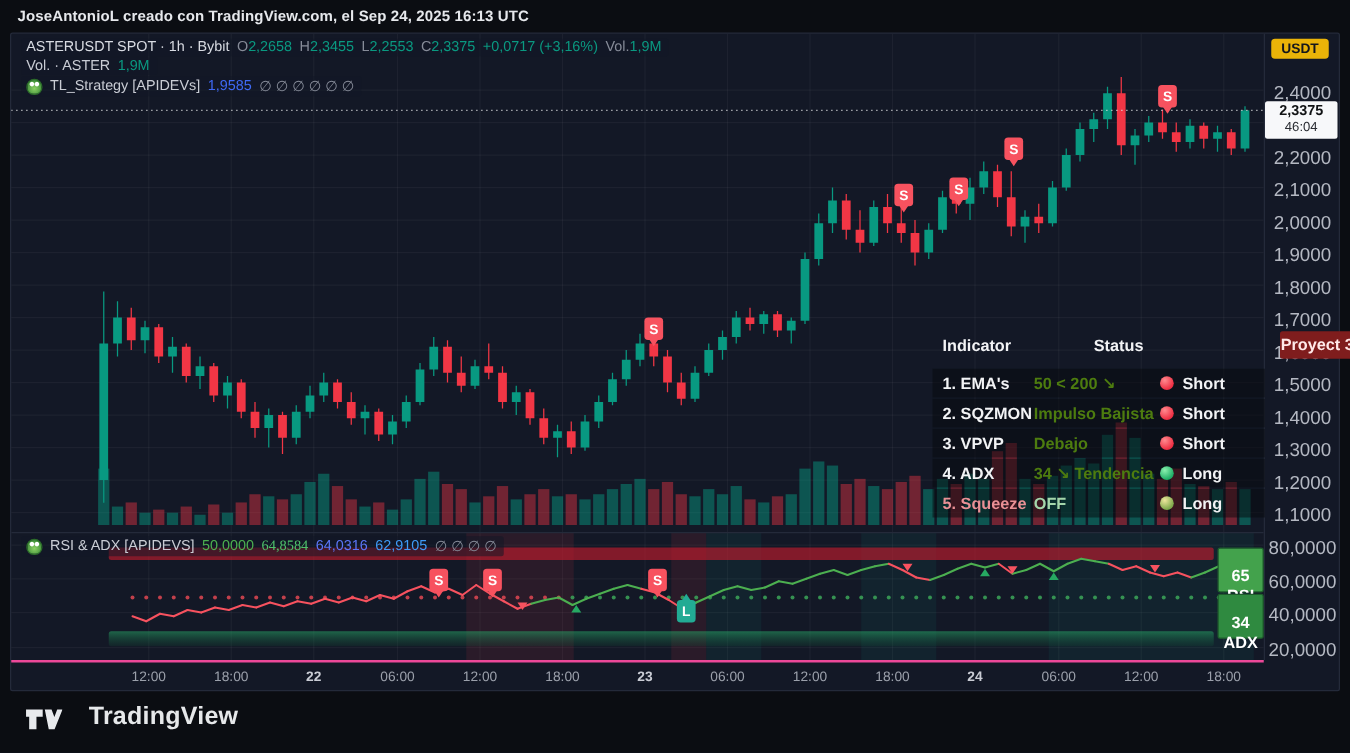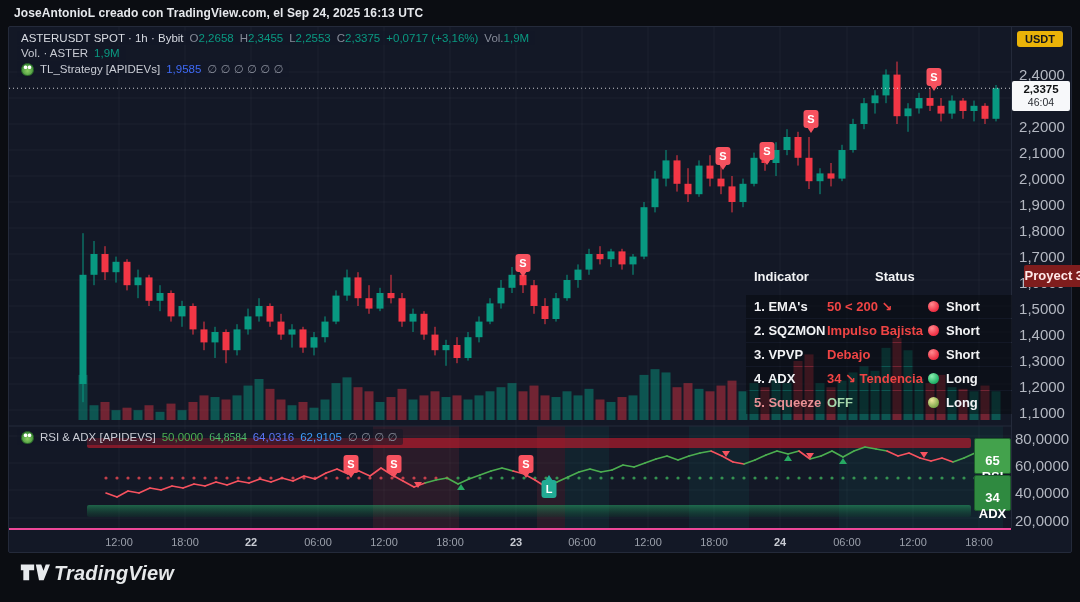--- a/index.html
+++ b/index.html
@@ -53,38 +53,38 @@
   
   #sig-table { position:absolute; left:737px; top:238px; width:266px; z-index:7;
     font-size:13px; color:#f2f3f5; }
   .sig-head { display:grid; grid-template-columns:73px 101px 82px; height:22px; align-items:center;
     font-weight:700; margin-bottom:8px; padding-left:8px;gap:48px; }
   .sig-badge { background:#7f1d1d; color:#ffe9e9; text-align:center; border-radius:2px;
     height:22px; line-height:22px; font-weight:700; }
   .sig-row { display:grid; grid-template-columns:73px 101px 82px; height:23px; align-items:center;
     background:rgba(5,7,12,.5); margin-bottom:1px; padding-left:8px; font-weight:600; }
   .sig-row .cell { white-space:nowrap; }
-  .sig-status { color:#ef4444; }
+  .sig-status { color:#4d7c0f; }
   .sig-signal { display:flex; align-items:center; gap:7px; font-weight:700; }
   .dot { width:11px; height:11px; border-radius:50%; flex:0 0 11px; }
   .dot.red   { background:radial-gradient(circle at 35% 30%, #ff8a8f, #ef2f43 70%); }
   .dot.green { background:radial-gradient(circle at 35% 30%, #8af0ae, #1fae66 70%); }
   .dot.olive { background:radial-gradient(circle at 35% 30%, #eee79c, #7fa94b 70%); }
   .txt-salmon { color:#e99095; }
   .txt-palegreen { color:#a4d6ab; }
 
   
   .gauge { position:absolute; left:965px; width:37px; height:36px; z-index:7; color:#fff;
     text-align:center; font-weight:700; font-size:13px; line-height:16px; padding-top:14px;
     border:1px solid #1e5d2c; border-radius:2px; }
   #gauge-rsi { top:411px; background:#43a24c; }
   #gauge-adx { top:448px; background:#2f8a40; }
 
   
-  #footer { position:absolute; left:20px; top:562px; display:flex; align-items:flex-start; gap:4px;font-style:italic; }
+  #footer { position:absolute; left:20px; top:562px; display:flex; align-items:flex-end; gap:21px; }
   #brand-text { color:#e6e8ea; font-size:20px; font-weight:700; letter-spacing:.2px; }
 
   svg text { font-family:"Liberation Sans","DejaVu Sans",sans-serif; }
 </style>
 </head>
 <body>
 
 <div id="stage">
 
   <div id="credit">JoseAntonioL creado con TradingView.com, el Sep 24, 2025 16:13 UTC</div>

